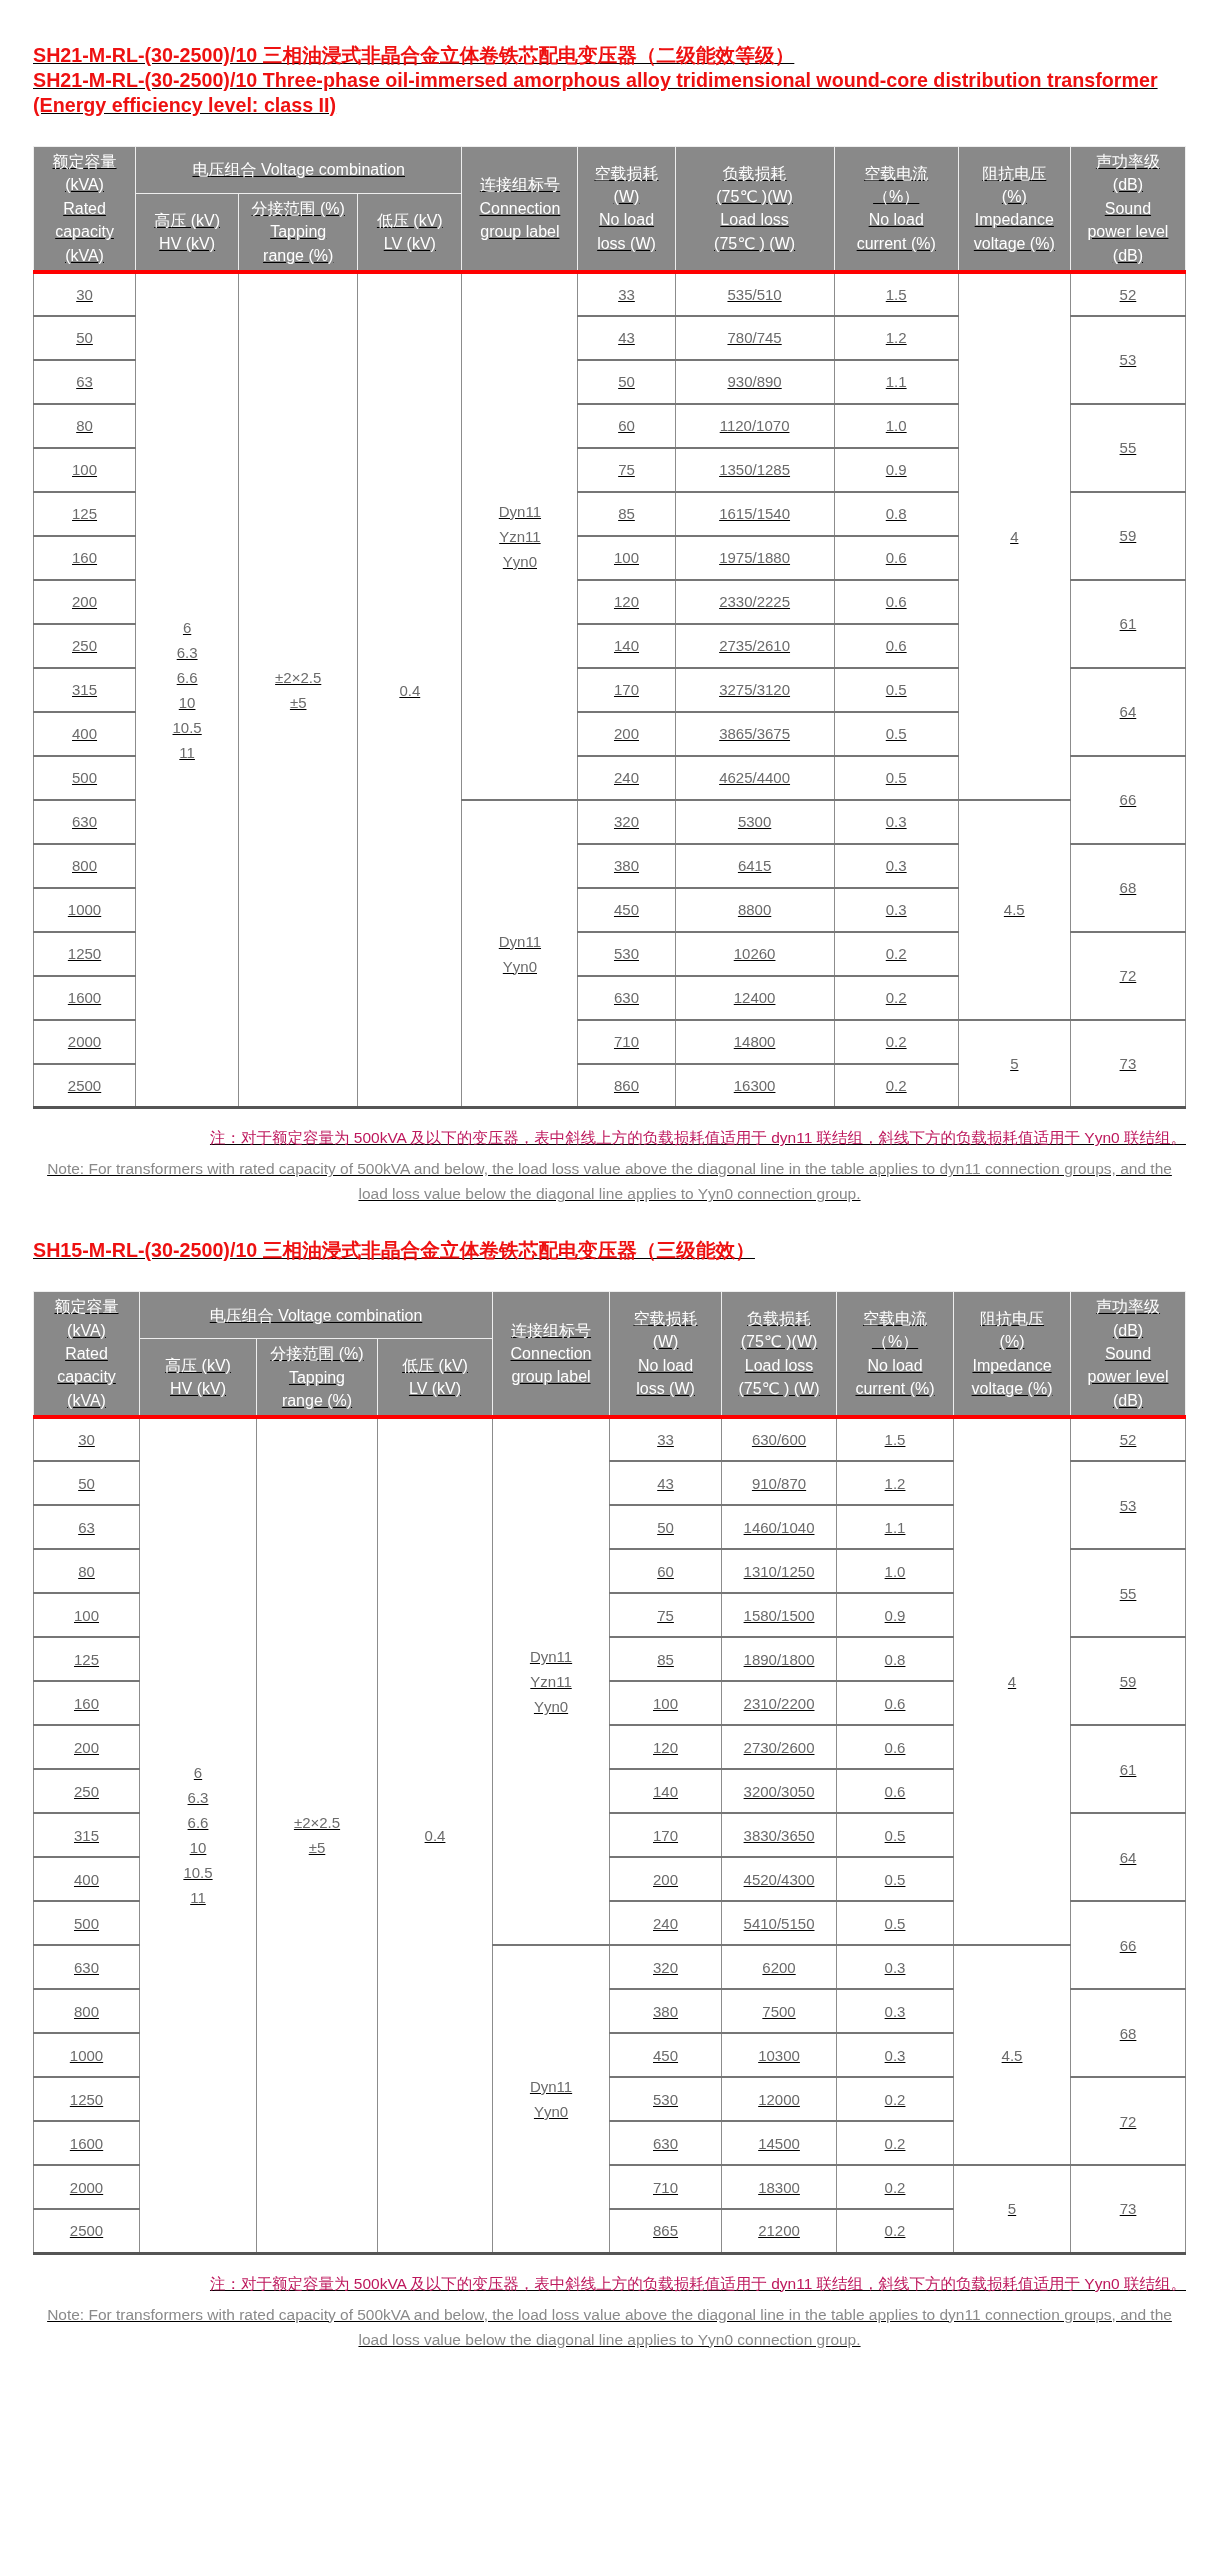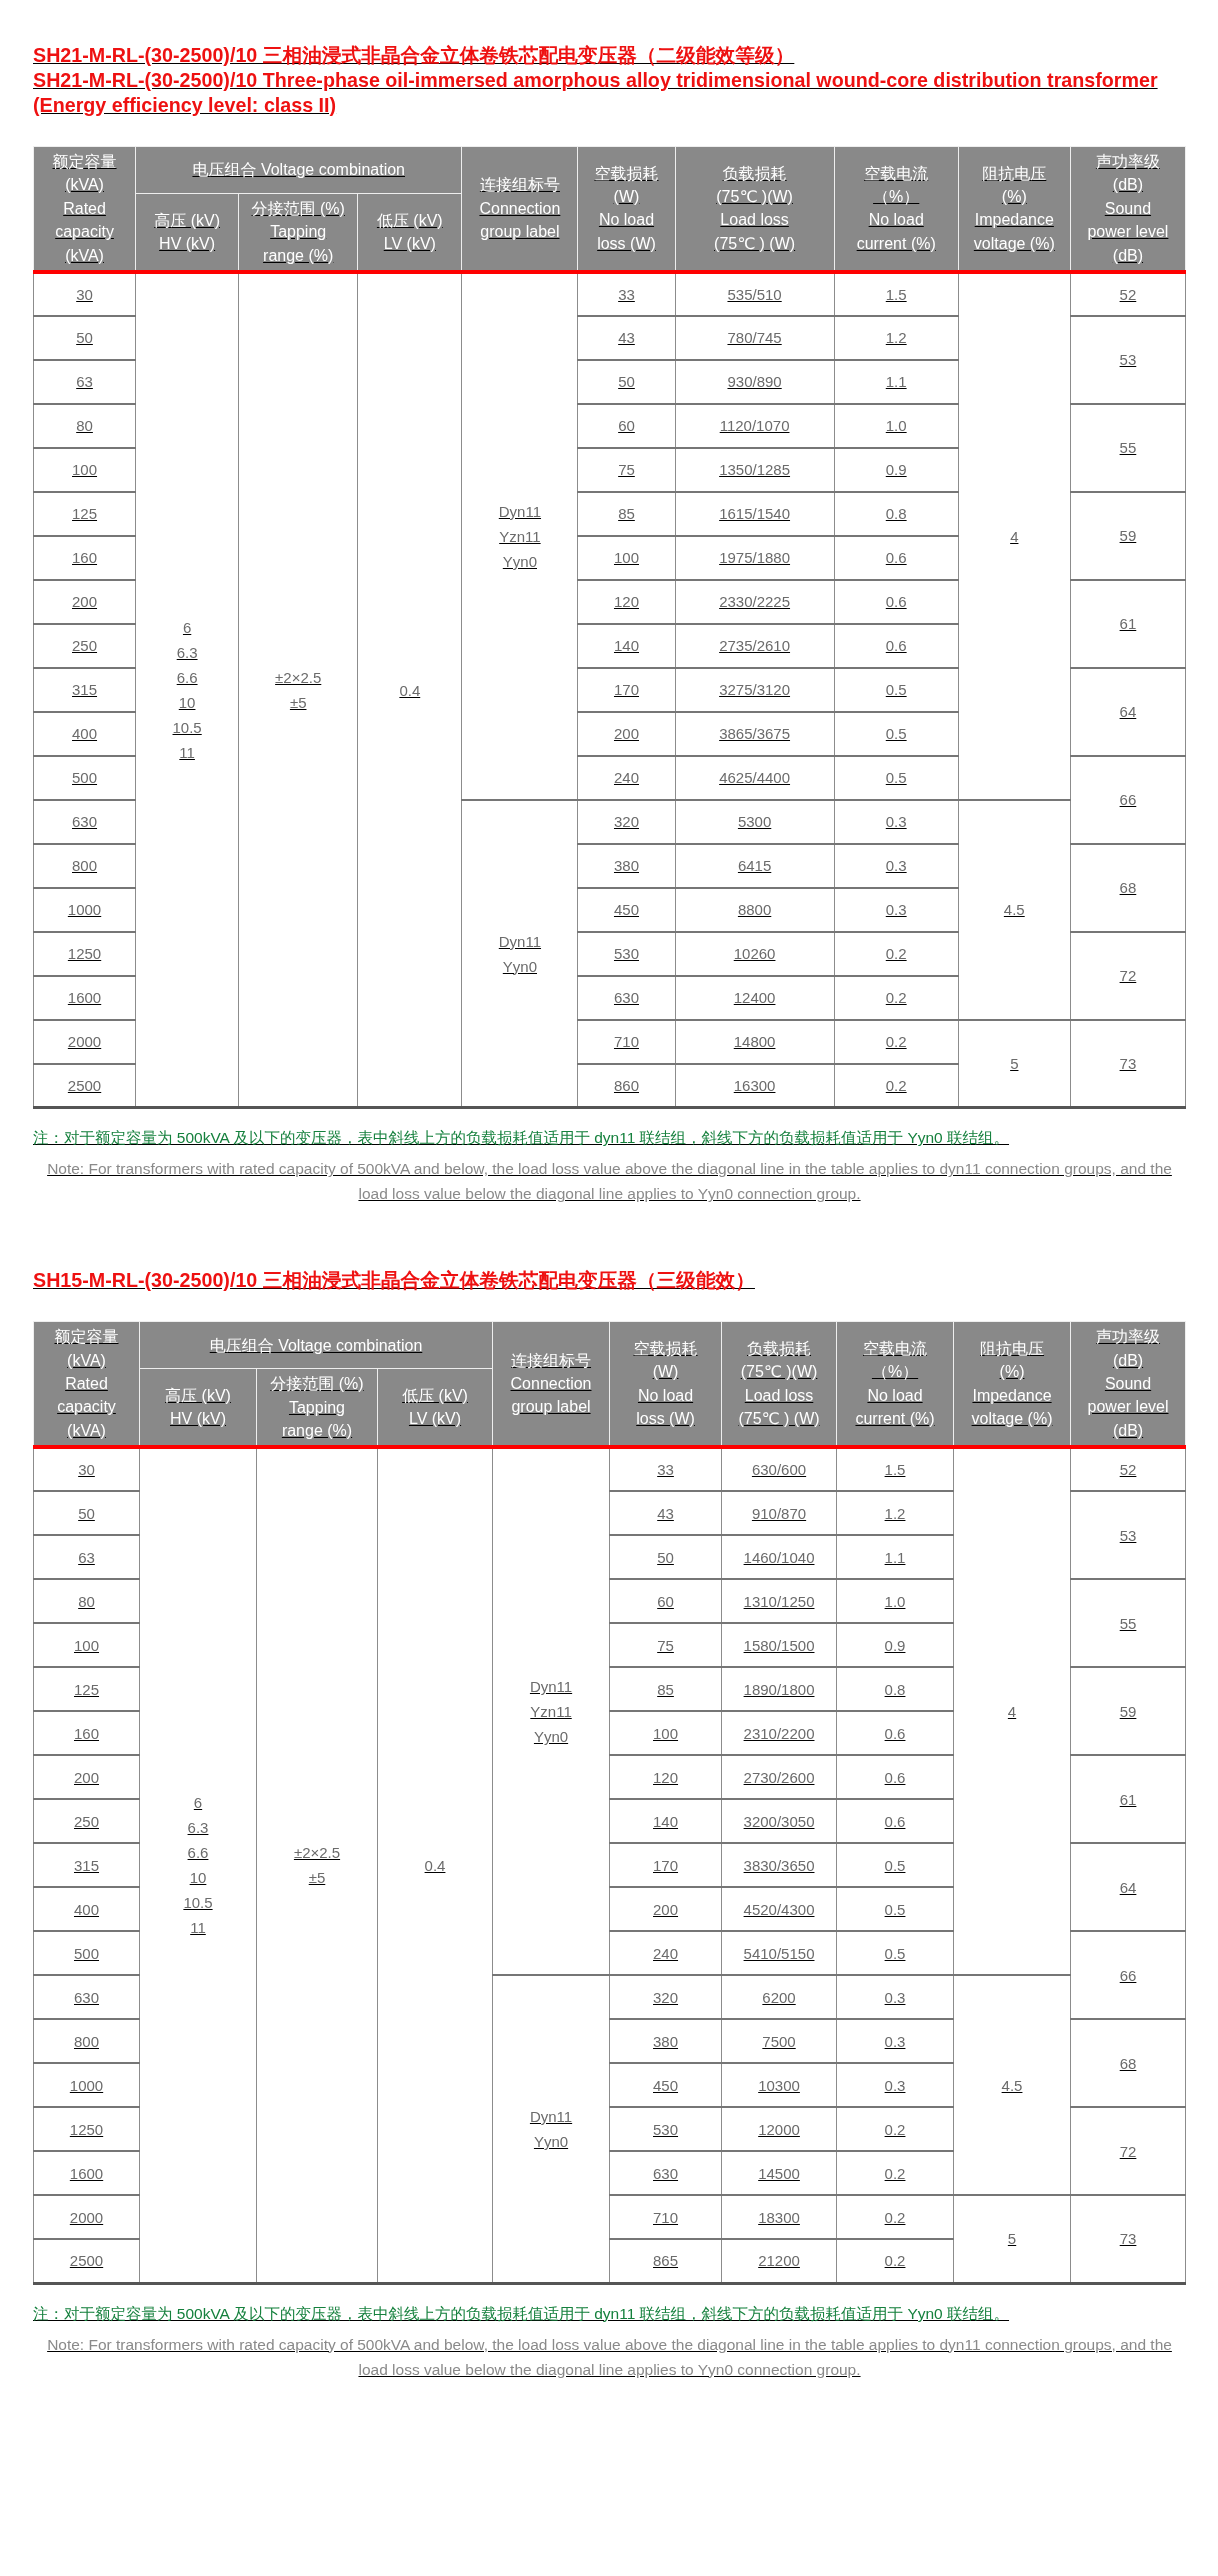--- a/index.html
+++ b/index.html
@@ -3,21 +3,21 @@
 <meta charset="utf-8">
 <style>
   html, body { margin: 0; padding: 0; background: #ffffff; }
   body {
     width: 1219px;
     font-family: "Liberation Sans", "DejaVu Sans", sans-serif;
   }
   .page { padding: 43px 33px 28px 33px; text-decoration: underline; }
 
   .product-block { margin: 0; }
-  .product-block + .product-block { margin-top: 62px; }
+  .product-block + .product-block { margin-top: 32px; }
 
   .title {
     margin: 0;
     color: #ee1111;
     font-size: 19.7px;
     line-height: 25px;
     font-weight: bold;
     letter-spacing: 0;
   }
 
@@ -55,23 +55,24 @@
     line-height: 25px;
     text-align: center;
     vertical-align: middle;
     white-space: pre-line;
     padding: 0 1.9px;
   }
   table.spec-table tbody tr { height: 44px; }
 
   .note-zh {
     margin: 17px 0 0 0;
-    color: #15803d;
+    color: #be185d;
     font-size: 15.5px;
     line-height: 24.4px;
+    text-align: right;
   }
   .note-en {
     margin: 5.6px 0 0 0;
     color: #8a8a8a;
     font-size: 15.5px;
     line-height: 25px;
     text-align: center;
   }
 </style>
 </head>

